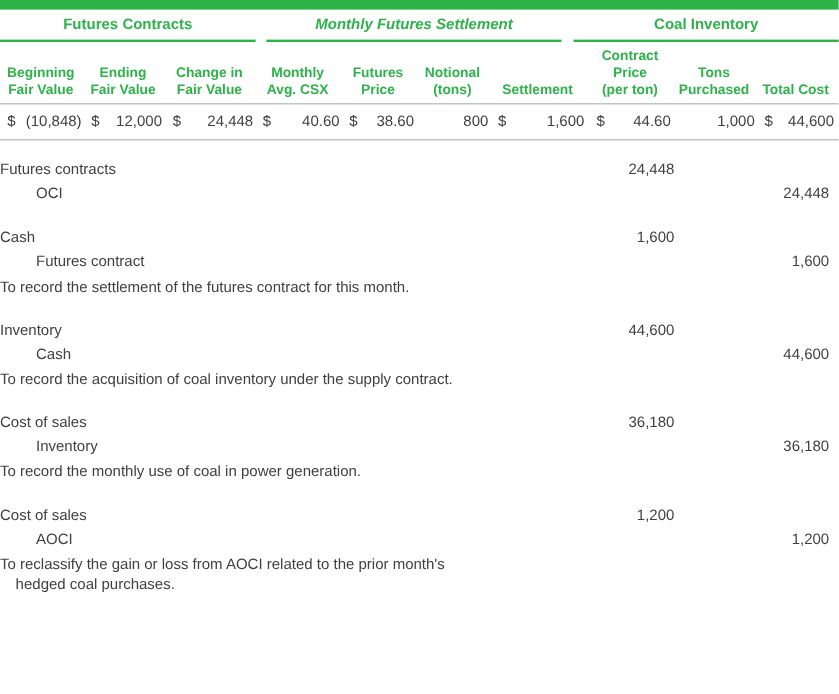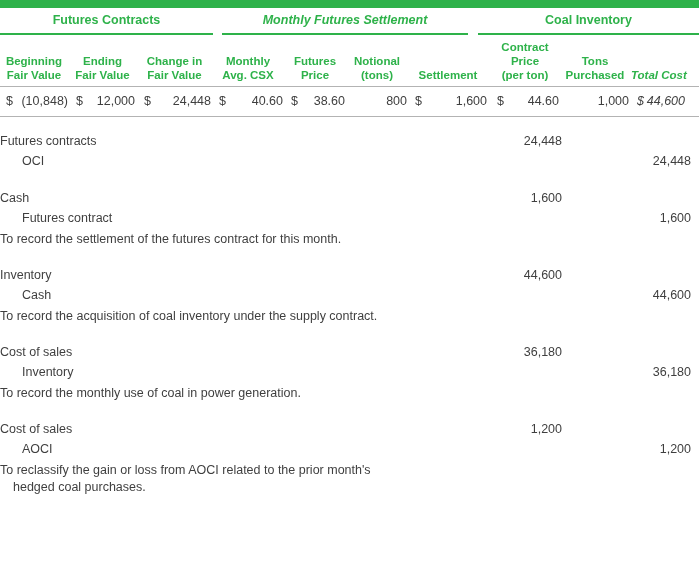--- a/index.html
+++ b/index.html
@@ -74,21 +74,21 @@
   
   .c-beg   { width: 70px;  padding-right: 2px; }
   .c-end   { width: 68px;  padding-right: 3px; text-align: center; }
   .c-chg   { width: 75px;  padding-right: 2px; }
   .c-csx   { width: 72px;  padding-right: 2px; }
   .c-fut   { width: 62px;  padding-right: 2px; }
   .c-not   { width: 62px;  padding-right: 2px; }
   .c-set   { width: 82px;  padding-right: 4px; }
   .c-cpt   { width: 70px;  padding-right: 2px; }
   .c-tons  { width: 70px;  padding-right: 2px; }
-  .c-tot   { width: 68px;  padding-right: 14px; font-style: italic; }
+  .c-tot   { width: 68px;  padding-right: 4px; }
 
   
   .data-row {
     display: flex;
     width: 699px;
     align-items: baseline;
     border-bottom: 1px solid #b3b3b3;
     padding-top: 7px;
     padding-bottom: 7px;
     font-size: 12.5px;
@@ -128,21 +128,21 @@
     align-items: baseline;
     line-height: 20px;
   }
   .je-account {
     font-size: 12.5px;
     color: #3f3f3f;
     flex: 0 0 452px;
     box-sizing: border-box;
     white-space: nowrap;
   }
-  .je-account.indent { padding-left: 22px; }
+  .je-account.indent { padding-left: 30px; }
   .je-debit {
     flex: 0 0 110px;
     text-align: right;
     font-size: 12.5px;
     color: #3f3f3f;
   }
   .je-credit {
     flex: 0 0 137px;
     text-align: right;
     font-size: 12.5px;

